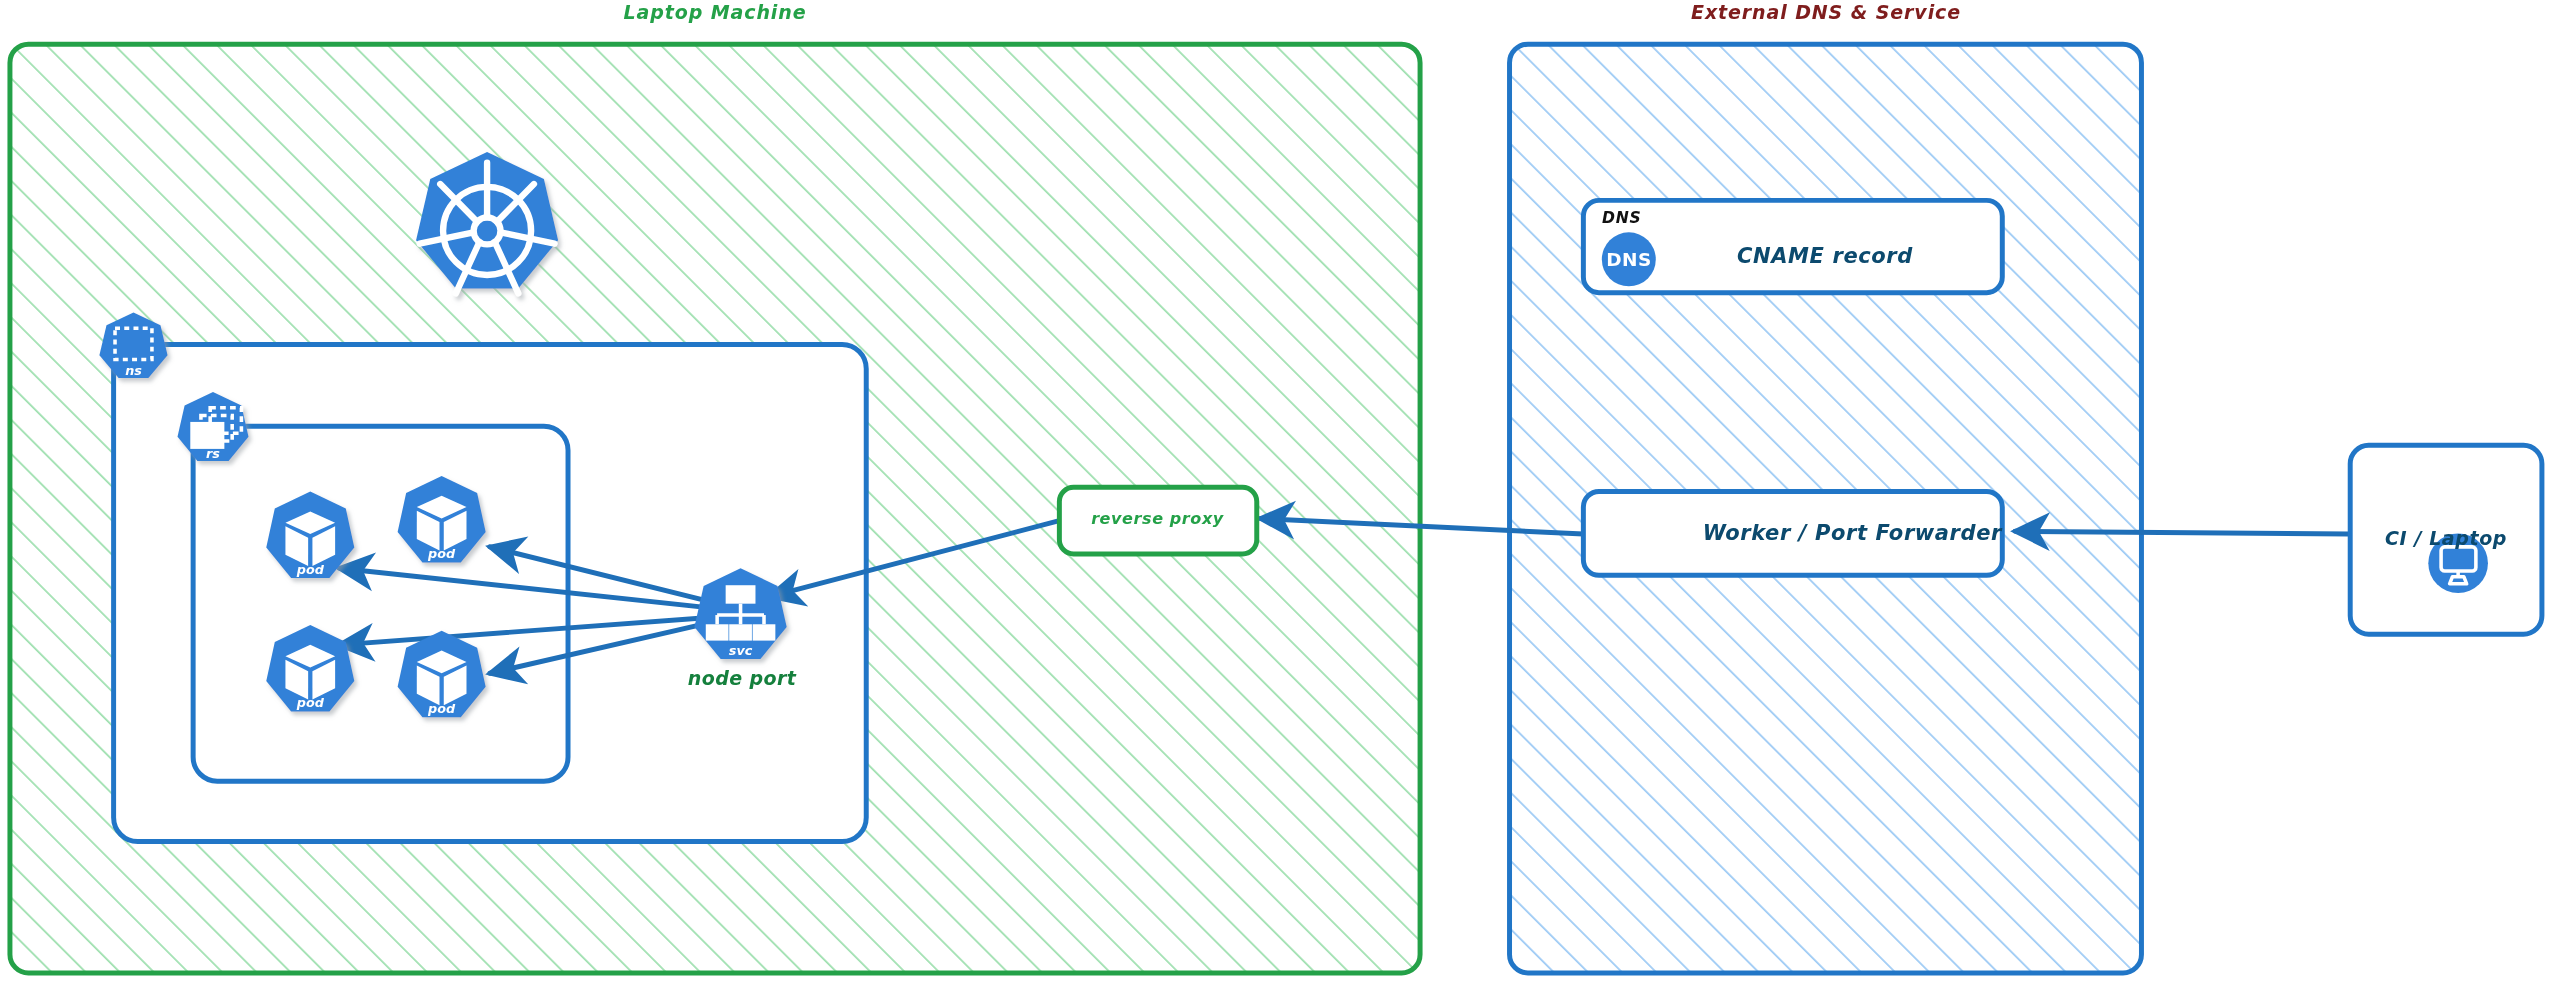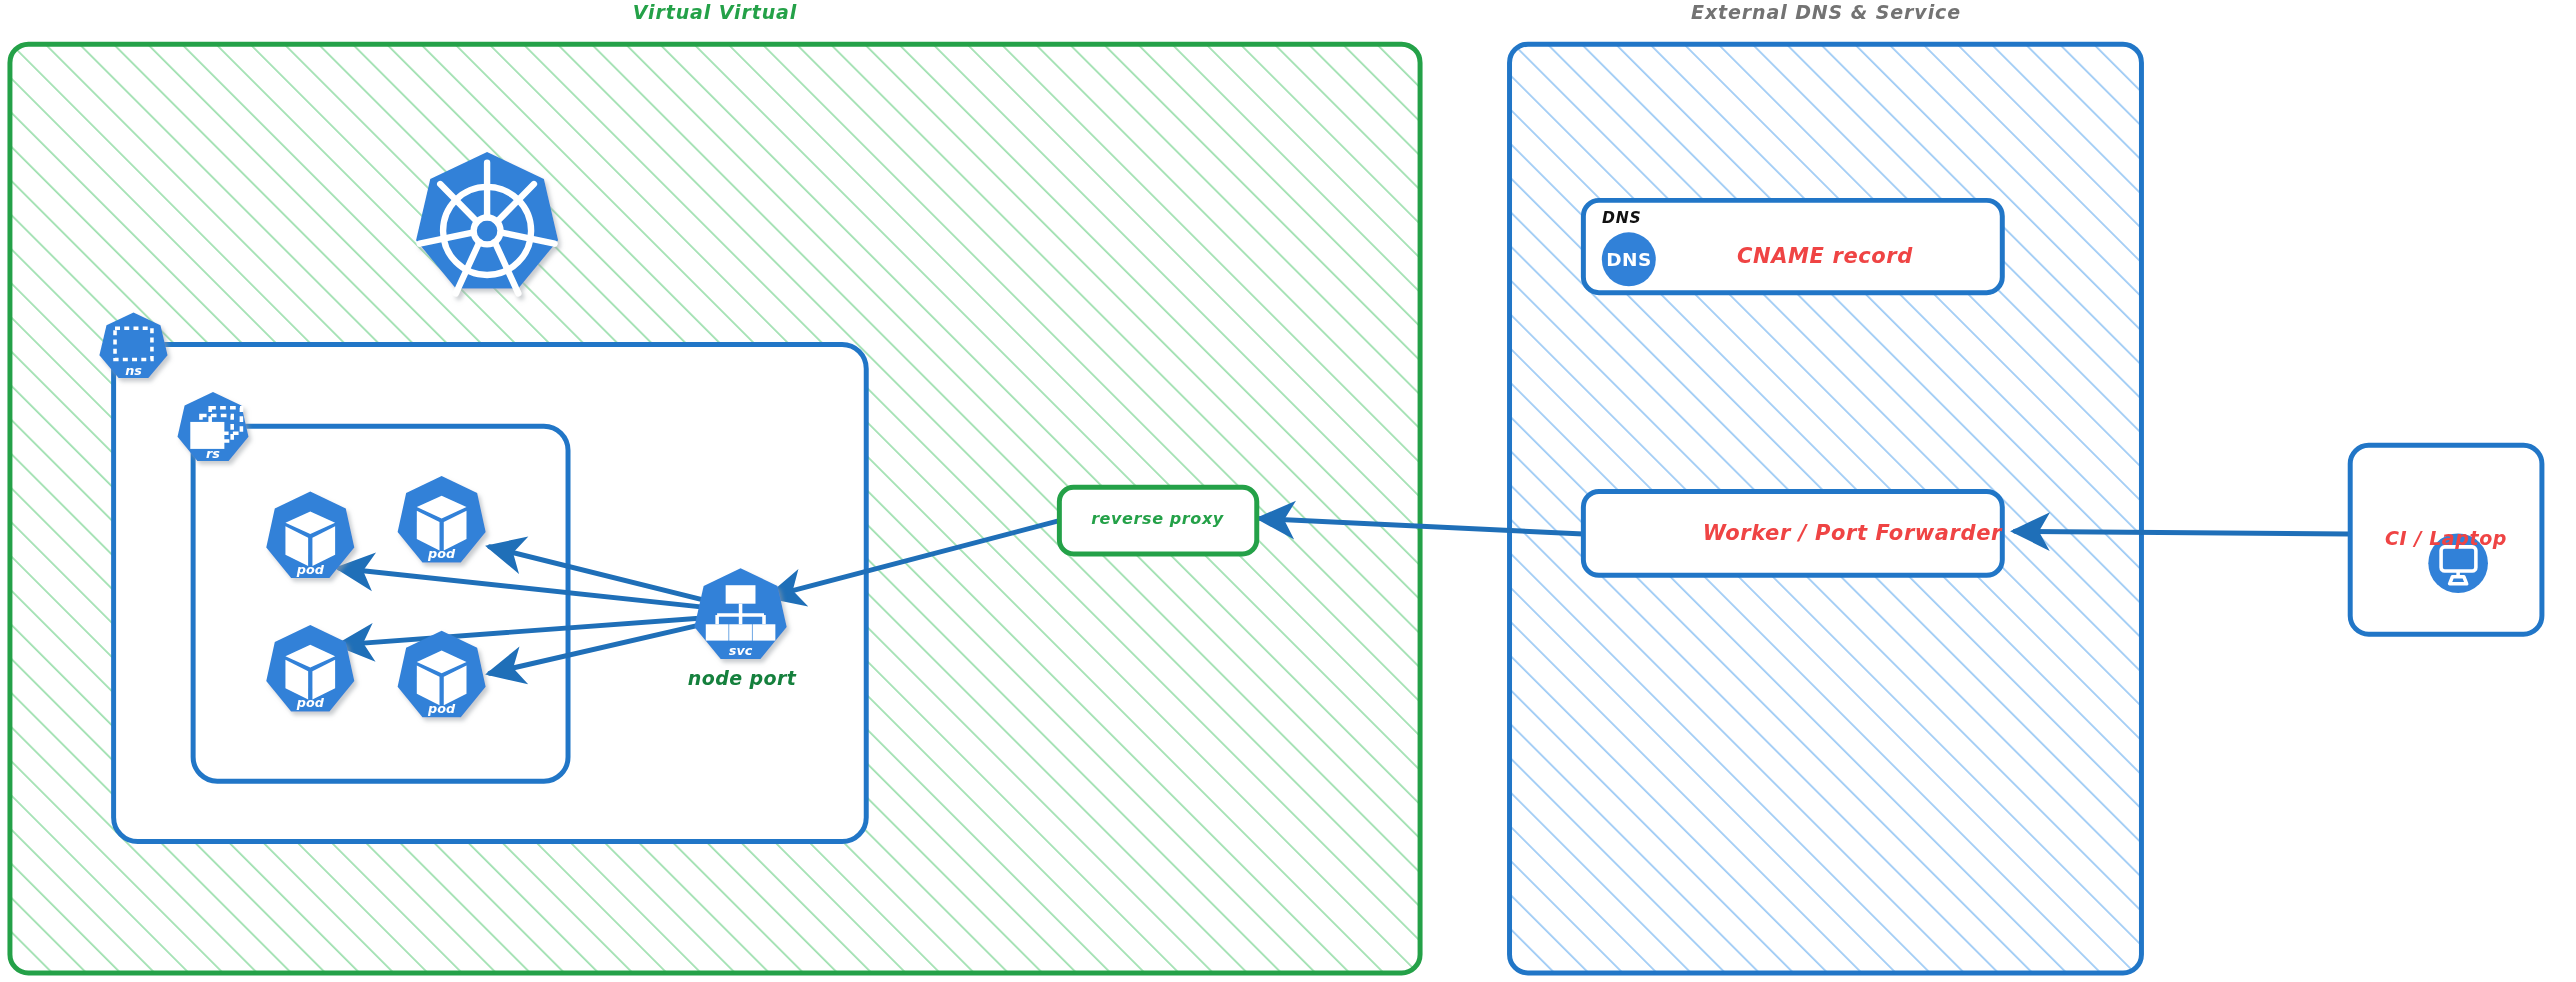--- a/index.html
+++ b/index.html
@@ -29,28 +29,28 @@
     white-space: nowrap;
     pointer-events: none;
   }
   .panel-title {
     font-size: 19px;
     font-weight: 600;
     font-style: italic;
     letter-spacing: 0.9px;
   }
   .title-green { color: #24a148; }
-  .title-blue  { color: #737373; }
+  .title-blue  { color: #7f1d1d; }
   .box-text {
     font-size: 21px;
     font-weight: 600;
     font-style: italic;
     letter-spacing: 0.6px;
   }
-  .text-blue { color: #ef4444; }
+  .text-blue { color: #0c4a6e; }
   .text-green { color: #24a148; }
   .small-tag {
     font-size: 15.6px;
     font-weight: 700;
     font-style: italic;
     color: #111111;
     letter-spacing: 0.7px;
   }
   .icon-badge-text {
     font-size: 18.5px;
@@ -223,21 +223,21 @@
 
     <rect x="3310" y="627" width="270" height="266" rx="26" ry="26" fill="#ffffff" stroke="#2176c7" stroke-width="7"></rect>
     <g>
       <circle cx="3462" cy="793" r="42" fill="#3181d8"></circle>
       <rect x="3438" y="770" width="49" height="34" rx="5" ry="5" fill="none" stroke="#ffffff" stroke-width="5"></rect>
       <line x1="3462" y1="804" x2="3462" y2="812" stroke="#ffffff" stroke-width="5"></line>
       <path d="M3450,822 L3454,812 L3470,812 L3474,822 Z" fill="none" stroke="#ffffff" stroke-width="5" stroke-linejoin="round"></path>
     </g>
   </svg>
 
-  <div class="lbl panel-title title-green" style="left:0; top:1.4px; width:1430px; text-align:center;">Virtual Virtual</div>
+  <div class="lbl panel-title title-green" style="left:0; top:1.4px; width:1430px; text-align:center;">Laptop Machine</div>
 
   <div class="lbl panel-title title-blue" style="left:1510px; top:1.4px; width:632px; text-align:center;">External DNS &amp; Service</div>
 
   <div class="lbl nodeport-label" style="left:639px; top:667px; width:206px; text-align:center;">node port</div>
 
   <div class="lbl box-text text-green" style="left:1059px; top:509px; width:197px; text-align:center; font-size:16px;">reverse proxy</div>
 
   <div class="lbl small-tag" style="left:1602px; top:209px;">DNS</div>
 
   <div class="lbl icon-badge-text" style="left:1602px; top:249px; width:54px; text-align:center;">DNS</div>

